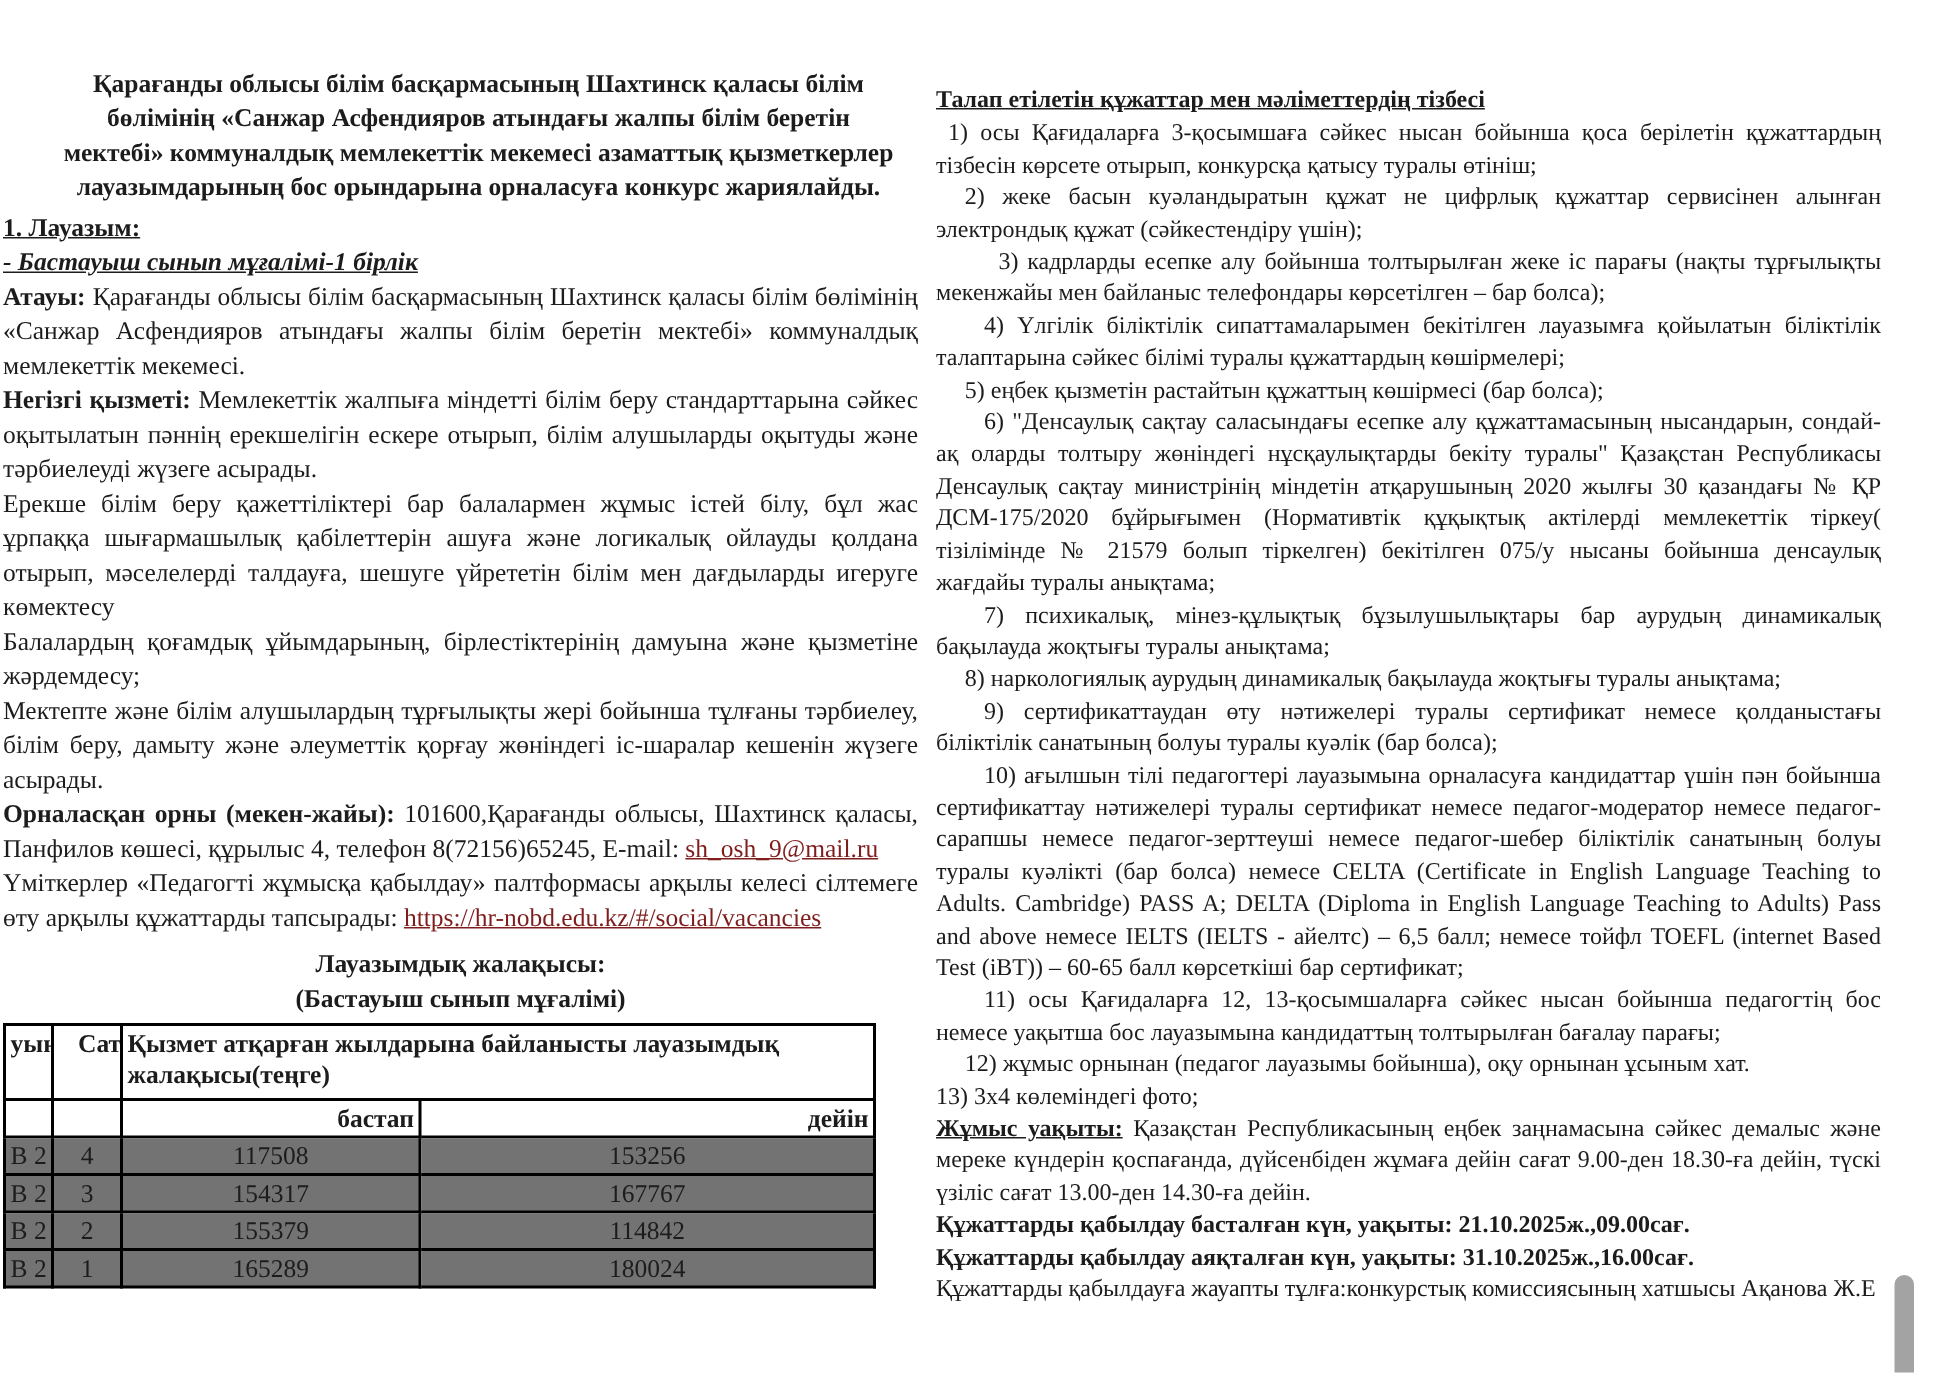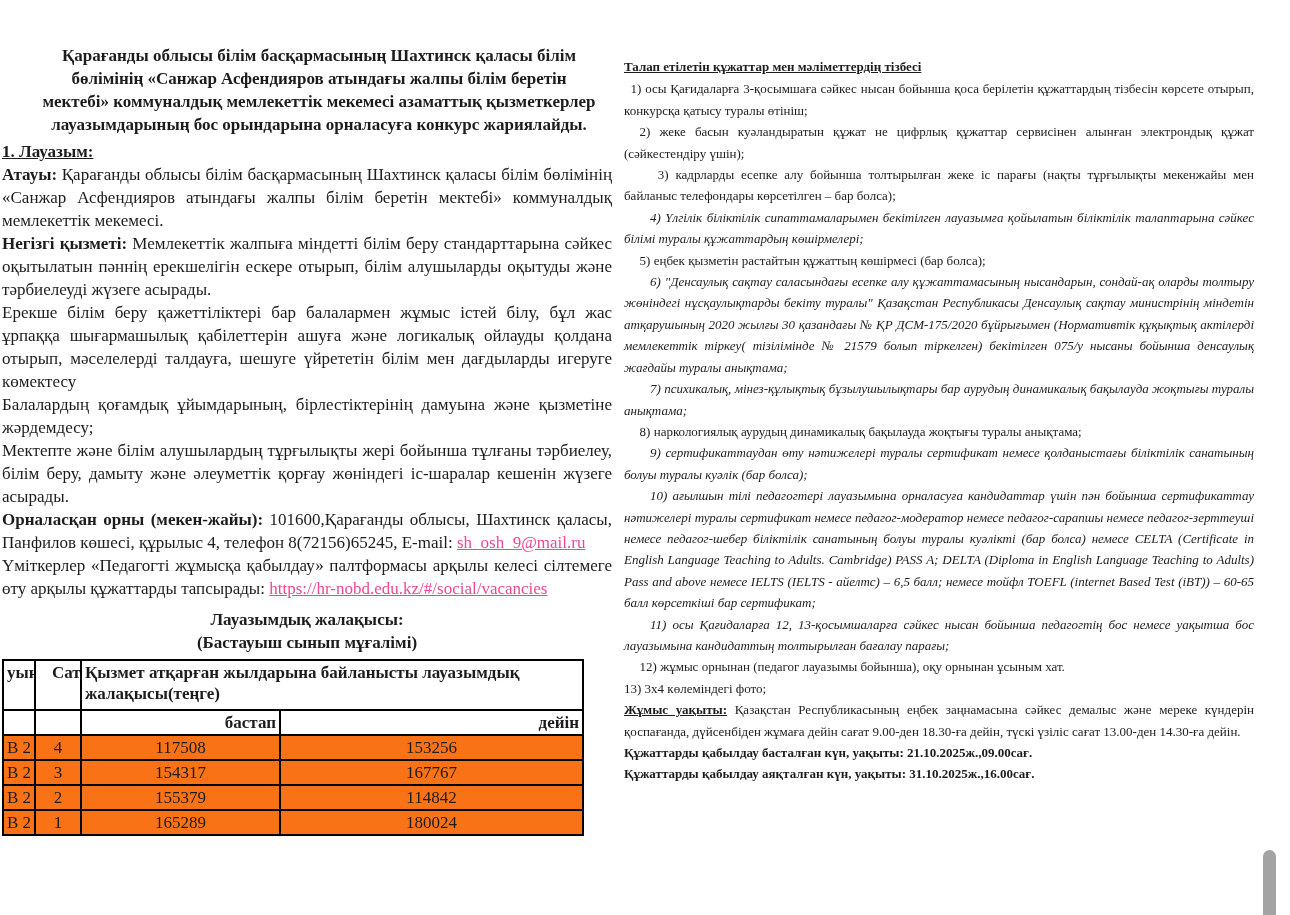--- a/index.html
+++ b/index.html
@@ -18,47 +18,47 @@
     font-weight:bold;text-align:center;margin:0 12px 4px 36px;
   }
   .heading-underline{
     font-weight:bold;text-decoration:underline;margin:2px 0 0 0;
   }
   .position-item{
     font-weight:bold;font-style:italic;text-decoration:underline;margin:0;
   }
   .para{margin:0;text-align:justify;}
   .para .lbl{font-weight:bold;}
-  a.doclink{color:#ec4899;text-decoration:underline;cursor:pointer;word-break:break-all;}
+  a.doclink{color:#7f1d1d;text-decoration:underline;cursor:pointer;word-break:break-all;}
   .salary-title{
     text-align:center;font-weight:bold;margin:8px 0 0 0;
   }
   .salary-title .t2{}
   
   table.salary{
     border-collapse:collapse;table-layout:fixed;width:580px;margin-top:5px;
   }
   table.salary td,table.salary th{
     border:2px solid #000;padding:1px 3px;font-size:17px;line-height:21px;
     overflow:hidden;white-space:nowrap;
   }
   table.salary th{font-weight:bold;text-align:left;white-space:normal;}
   table.salary .c-center{text-align:right;}
-  table.salary .greenrow td{background:#f97316;text-align:center;}
+  table.salary .greenrow td{background:#737373;text-align:center;}
   
   .col-right{
     position:absolute;left:624px;top:0;width:630px;padding-top:56px;
-    font-size:13px;line-height:21.4px;
+    font-size:16px;line-height:21.4px;
   }
   .req-heading{
     font-weight:bold;text-decoration:underline;margin:0 0 1px 0;
   }
   .req-item{margin:0;text-align:justify;}
   .i0{text-indent:0;} .i1{text-indent:.5em;} .i2{text-indent:1.2em;}
-  .i3{text-indent:2em;font-style:italic;} .i4{text-indent:2.6em;}
+  .i3{text-indent:2em;} .i4{text-indent:2.6em;}
   .work-time{margin:0;text-align:justify;}
   .work-time .lbl{font-weight:bold;text-decoration:underline;}
   .bold-line{margin:0;font-weight:bold;text-align:justify;}
   .plain-line{margin:0;text-align:justify;}
   
   .scrollbar-thumb{
     position:absolute;right:14px;top:850px;width:13px;height:120px;
     background:#a3a3a3;border-radius:7px 7px 0 0;
   }
 </style>
@@ -66,20 +66,21 @@
 <body>
 
 <div class="page">
 
   <div class="col-left">
 
     <p class="doc-title">Қарағанды облысы білім басқармасының Шахтинск қаласы білім бөлімінің «Санжар Асфендияров атындағы жалпы білім беретін мектебі» коммуналдық мемлекеттік мекемесі азаматтық қызметкерлер лауазымдарының бос орындарына орналасуға конкурс жариялайды.</p>
 
     <p class="heading-underline">1. Лауазым:</p>
 
+    <p class="position-item">- Бастауыш сынып мұғалімі-1 бірлік</p>
 
     <p class="para"><span class="lbl">Атауы:</span> <span>Қарағанды облысы білім басқармасының Шахтинск қаласы білім бөлімінің «Санжар Асфендияров атындағы жалпы білім беретін мектебі» коммуналдық мемлекеттік мекемесі.</span></p>
 
     <p class="para"><span class="lbl">Негізгі қызметі:</span> <span>Мемлекеттік жалпыға міндетті білім беру стандарттарына сәйкес оқытылатын пәннің ерекшелігін ескере отырып, білім алушыларды оқытуды және тәрбиелеуді жүзеге асырады.</span></p>
 
     <p class="para"><span>Ерекше білім беру қажеттіліктері бар балалармен жұмыс істей білу, бұл жас ұрпаққа шығармашылық қабілеттерін ашуға және логикалық ойлауды қолдана отырып, мәселелерді талдауға, шешуге үйрететін білім мен дағдыларды игеруге көмектесу</span></p>
 
     <p class="para"><span>Балалардың қоғамдық ұйымдарының, бірлестіктерінің дамуына және қызметіне жәрдемдесу;</span></p>
 
     <p class="para"><span>Мектепте және білім алушылардың тұрғылықты жері бойынша тұлғаны тәрбиелеу, білім беру, дамыту және әлеуметтік қорғау жөніндегі іс-шаралар кешенін жүзеге асырады.</span></p>
@@ -155,17 +156,18 @@
     <p class="req-item i3">9) сертификаттаудан өту нәтижелері туралы сертификат немесе қолданыстағы біліктілік санатының болуы туралы куәлік (бар болса);</p>
     <p class="req-item i3">10) ағылшын тілі педагогтері лауазымына орналасуға кандидаттар үшін пән бойынша сертификаттау нәтижелері туралы сертификат немесе педагог-модератор немесе педагог-сарапшы немесе педагог-зерттеуші немесе педагог-шебер біліктілік санатының болуы туралы куәлікті (бар болса) немесе CELTA (Certificate in English Language Teaching to Adults. Cambridge) PASS A; DELTA (Diploma in English Language Teaching to Adults) Pass and above немесе IELTS (IELTS - айелтс) – 6,5 балл; немесе тойфл TOEFL (internet Based Test (iBT)) – 60-65 балл көрсеткіші бар сертификат;</p>
     <p class="req-item i3">11) осы Қағидаларға 12, 13-қосымшаларға сәйкес нысан бойынша педагогтің бос немесе уақытша бос лауазымына кандидаттың толтырылған бағалау парағы;</p>
     <p class="req-item i2">12) жұмыс орнынан (педагог лауазымы бойынша), оқу орнынан ұсыным хат.</p>
     <p class="req-item i0">13) 3х4 көлеміндегі фото;</p>
 
     <p class="work-time"><span class="lbl">Жұмыс уақыты:</span> <span>Қазақстан Республикасының еңбек заңнамасына сәйкес демалыс және мереке күндерін қоспағанда, дүйсенбіден жұмаға дейін сағат 9.00-ден 18.30-ға дейін, түскі үзіліс сағат 13.00-ден 14.30-ға дейін.</span></p>
 
     <p class="bold-line">Құжаттарды  қабылдау басталған күн, уақыты: 21.10.2025ж.,09.00сағ.</p>
     <p class="bold-line">Құжаттарды қабылдау аяқталған  күн, уақыты: 31.10.2025ж.,16.00сағ.</p>
+    <p class="plain-line">Құжаттарды қабылдауға жауапты тұлға:конкурстық комиссиясының хатшысы Ақанова Ж.Е</p>
   </div>
 
   <div class="scrollbar-thumb"></div>
 
 </div>
 
 </body></html>

